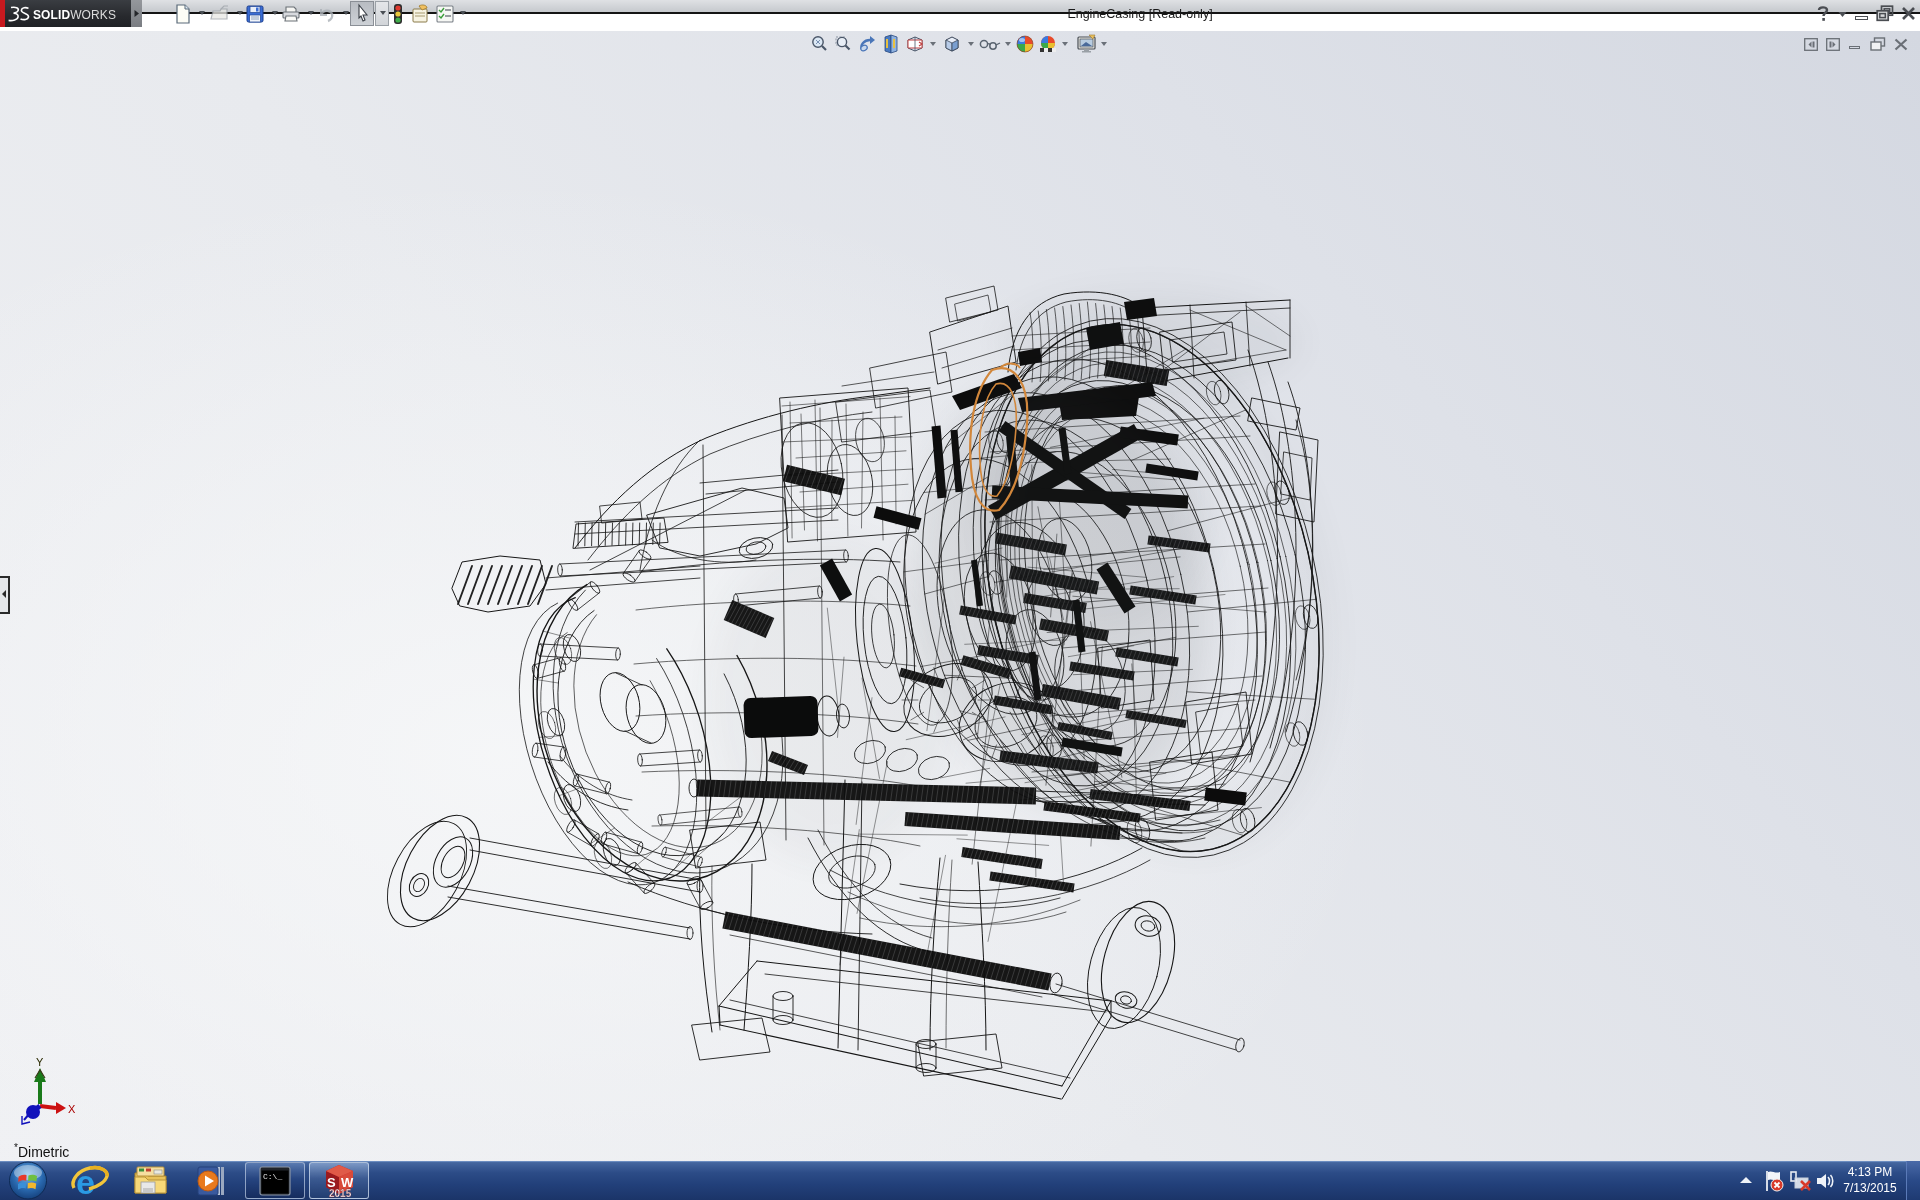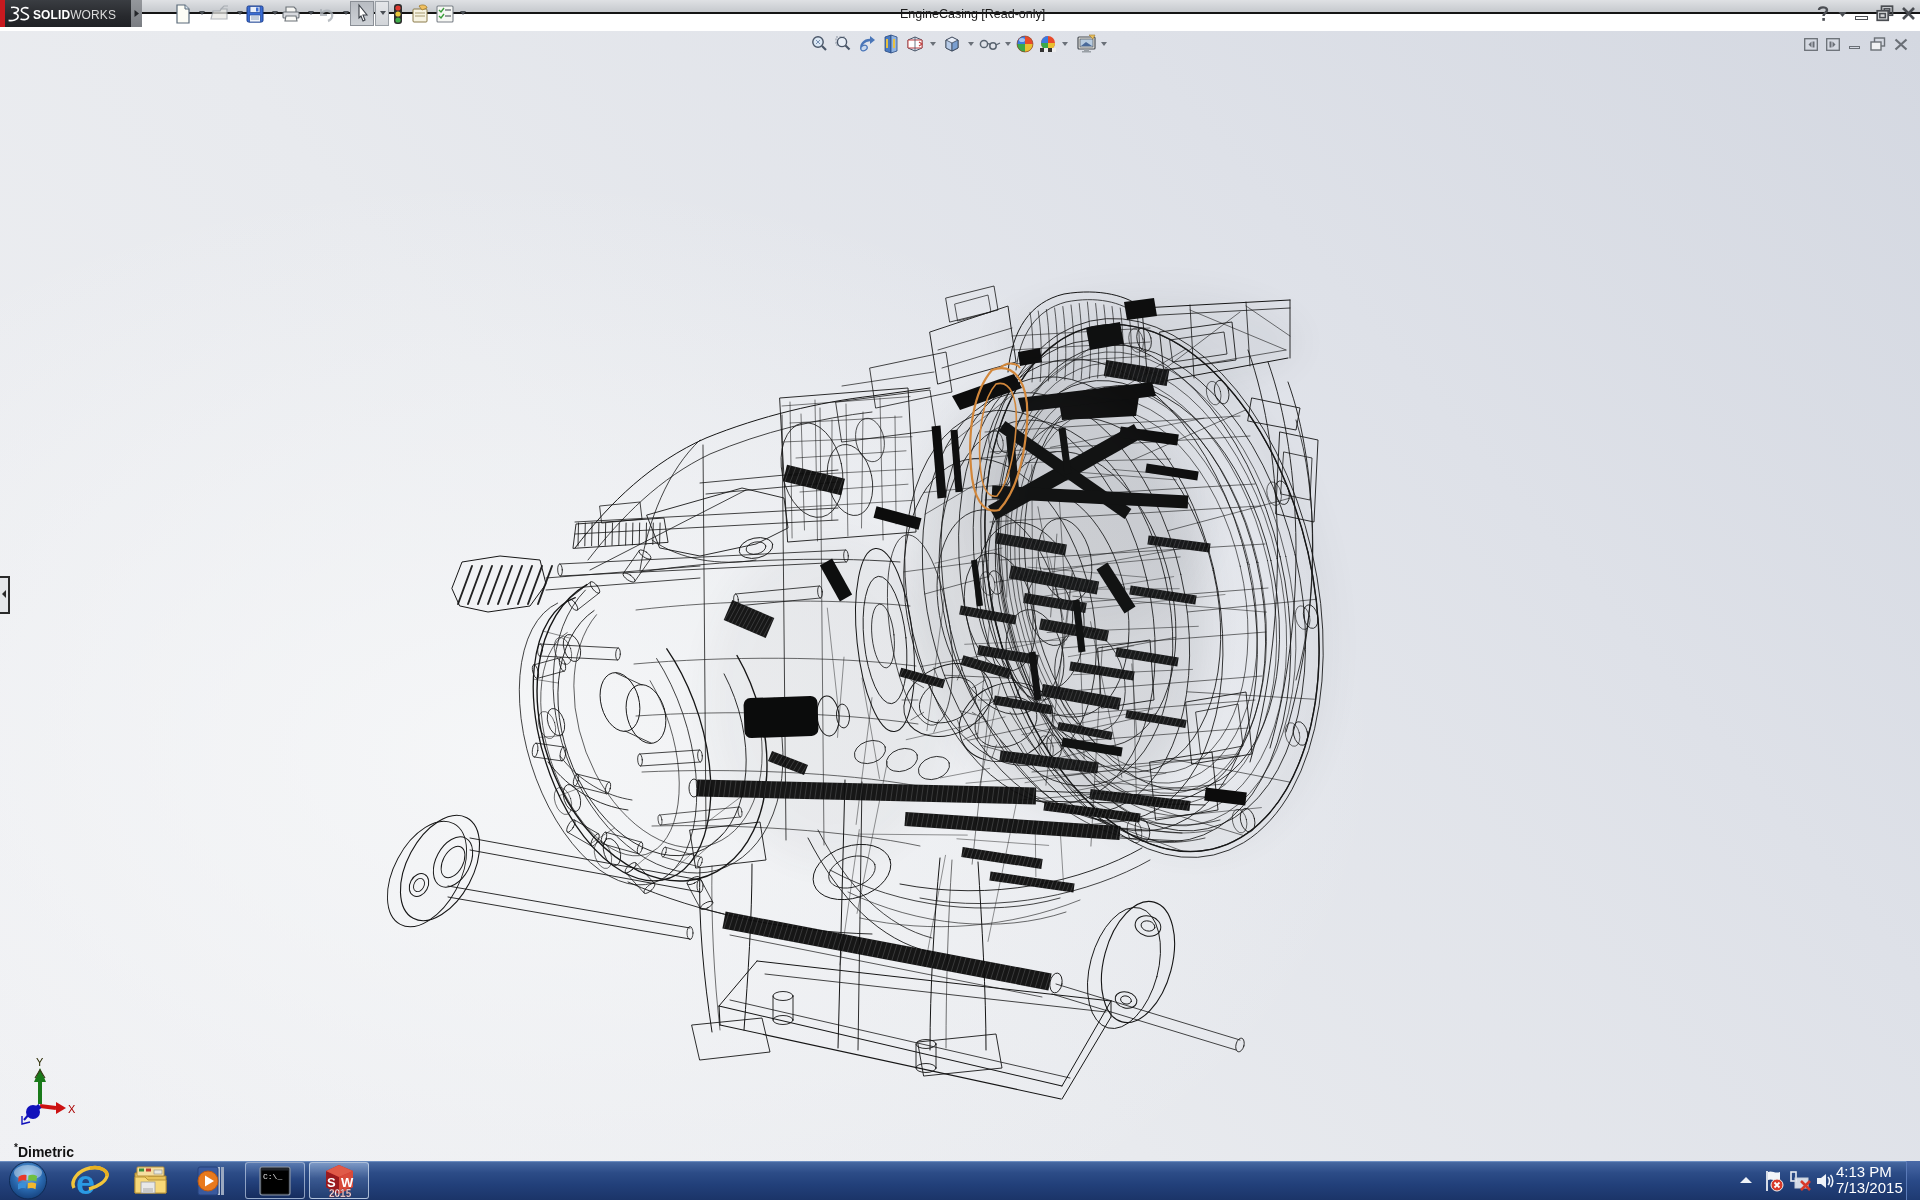--- a/index.html
+++ b/index.html
@@ -1,26 +1,26 @@
 <!DOCTYPE html>
 <html><head><meta charset="utf-8"><style>
 *{margin:0;padding:0;box-sizing:border-box}
 html,body{width:1920px;height:1200px;overflow:hidden;font-family:"Liberation Sans",sans-serif}
 .abs{position:absolute}
 #titlebar{position:absolute;left:0;top:0;width:1920px;height:14px;background:linear-gradient(180deg,#dfe1e4,#cdd0d4 70%,#c6c9cd);border-bottom:2px solid #141414}
 #logoarea{position:absolute;left:0;top:0;width:131px;height:27px;background:linear-gradient(180deg,#3a3d42,#27292d 60%,#1f2125)}
 #redstrip{position:absolute;left:0;top:0;width:5px;height:27px;background:#c8191f}
 #flystrip{position:absolute;left:131px;top:0;width:11px;height:27px;background:linear-gradient(180deg,#94979c,#7a7d82)}
-#title{position:absolute;left:900px;top:7px;width:480px;text-align:left;font-size:12.5px;color:#1a1a1a}
+#title{position:absolute;left:900px;top:7px;width:480px;text-align:center;font-size:12.5px;color:#1a1a1a}
 #viewport{position:absolute;left:0;top:31px;width:1920px;height:1130px;background:
 radial-gradient(ellipse 1300px 850px at 26% 64%, rgba(247,248,249,0.85), rgba(247,248,249,0) 68%),
 linear-gradient(50deg,#eff0f3 0%,#e8eaee 40%,#dee1e8 72%,#d4d8e1 100%)}
 #sidetab{position:absolute;left:0px;top:545px;width:10px;height:38px;background:#e4e6e9;border:2px solid #2a2a2a;border-left:none}
 #taskbar{position:absolute;left:0;top:1161px;width:1920px;height:39px;background:linear-gradient(180deg,#7e9fd0 0,#44669f 4%,#2c4c87 30%,#22407a 60%,#1b3468 100%)}
-#dimetric{position:absolute;left:14px;top:1111px;font-size:14px;font-weight:bold;color:#111}
+#dimetric{position:absolute;left:14px;top:1111px;font-size:14px;font-weight:normal;color:#111}
 #dimetric sup{font-size:10px}
 </style></head><body>
 <div id="titlebar">
 <svg class="abs" style="left:172px;top:3px" width="22" height="22" viewBox="0 0 22 22">
 <path d="M5 2 L13 2 L17 6 L17 20 L5 20 Z" fill="#fdfdf6" stroke="#5a6a7a" stroke-width="1.2"></path>
 <path d="M13 2 L13 6 L17 6" fill="#dce8f2" stroke="#5a6a7a" stroke-width="1"></path>
     </svg>
 <svg class="abs" style="left:198px;top:10px" width="8" height="6" viewBox="0 0 8 6">
       <path d="M1 1 L7 1 L4 5 Z" fill="#4a4f55"></path>
     </svg>
@@ -1412,14 +1412,14 @@
 <svg class="abs" style="left:1789px;top:9px" width="24" height="22" viewBox="0 0 24 22">
 <rect x="2" y="2" width="5" height="9" fill="none" stroke="#e8ecf2" stroke-width="1.6"></rect>
 <rect x="6" y="8" width="13" height="10" fill="#e8ecf2" opacity="0.9"></rect>
 <rect x="6" y="8" width="13" height="10" fill="none" stroke="#c8d0dc" stroke-width="1"></rect>
 <path d="M12 11 L21 20 M21 11 L12 20" stroke="#d83a2a" stroke-width="2.6"></path>
     </svg>
 <svg class="abs" style="left:1815px;top:10px" width="20" height="20" viewBox="0 0 20 20">
 <path d="M2 7 L6 7 L11 3 L11 17 L6 13 L2 13 Z" fill="#eef2f8"></path>
 <path d="M13 6 C15 8, 15 12, 13 14 M15.5 4 C18.5 7, 18.5 13, 15.5 16" fill="none" stroke="#eef2f8" stroke-width="1.6"></path>
     </svg>
-<div class="abs" style="left:1836px;top:3px;width:68px;height:34px;color:#fff;font-size:15px;text-align:left;line-height:16px">4:13 PM<br>7/13/2015</div>
+<div class="abs" style="left:1836px;top:3px;width:68px;height:34px;color:#fff;font-size:12px;text-align:center;line-height:16px">4:13 PM<br>7/13/2015</div>
 <div class="abs" style="left:1906px;top:0;width:14px;height:39px;border-left:1px solid #5a7ab8;background:linear-gradient(180deg,#4a6aa8,#2a4a88 50%,#1e3a72)"></div>
 </div>
 </body></html>

